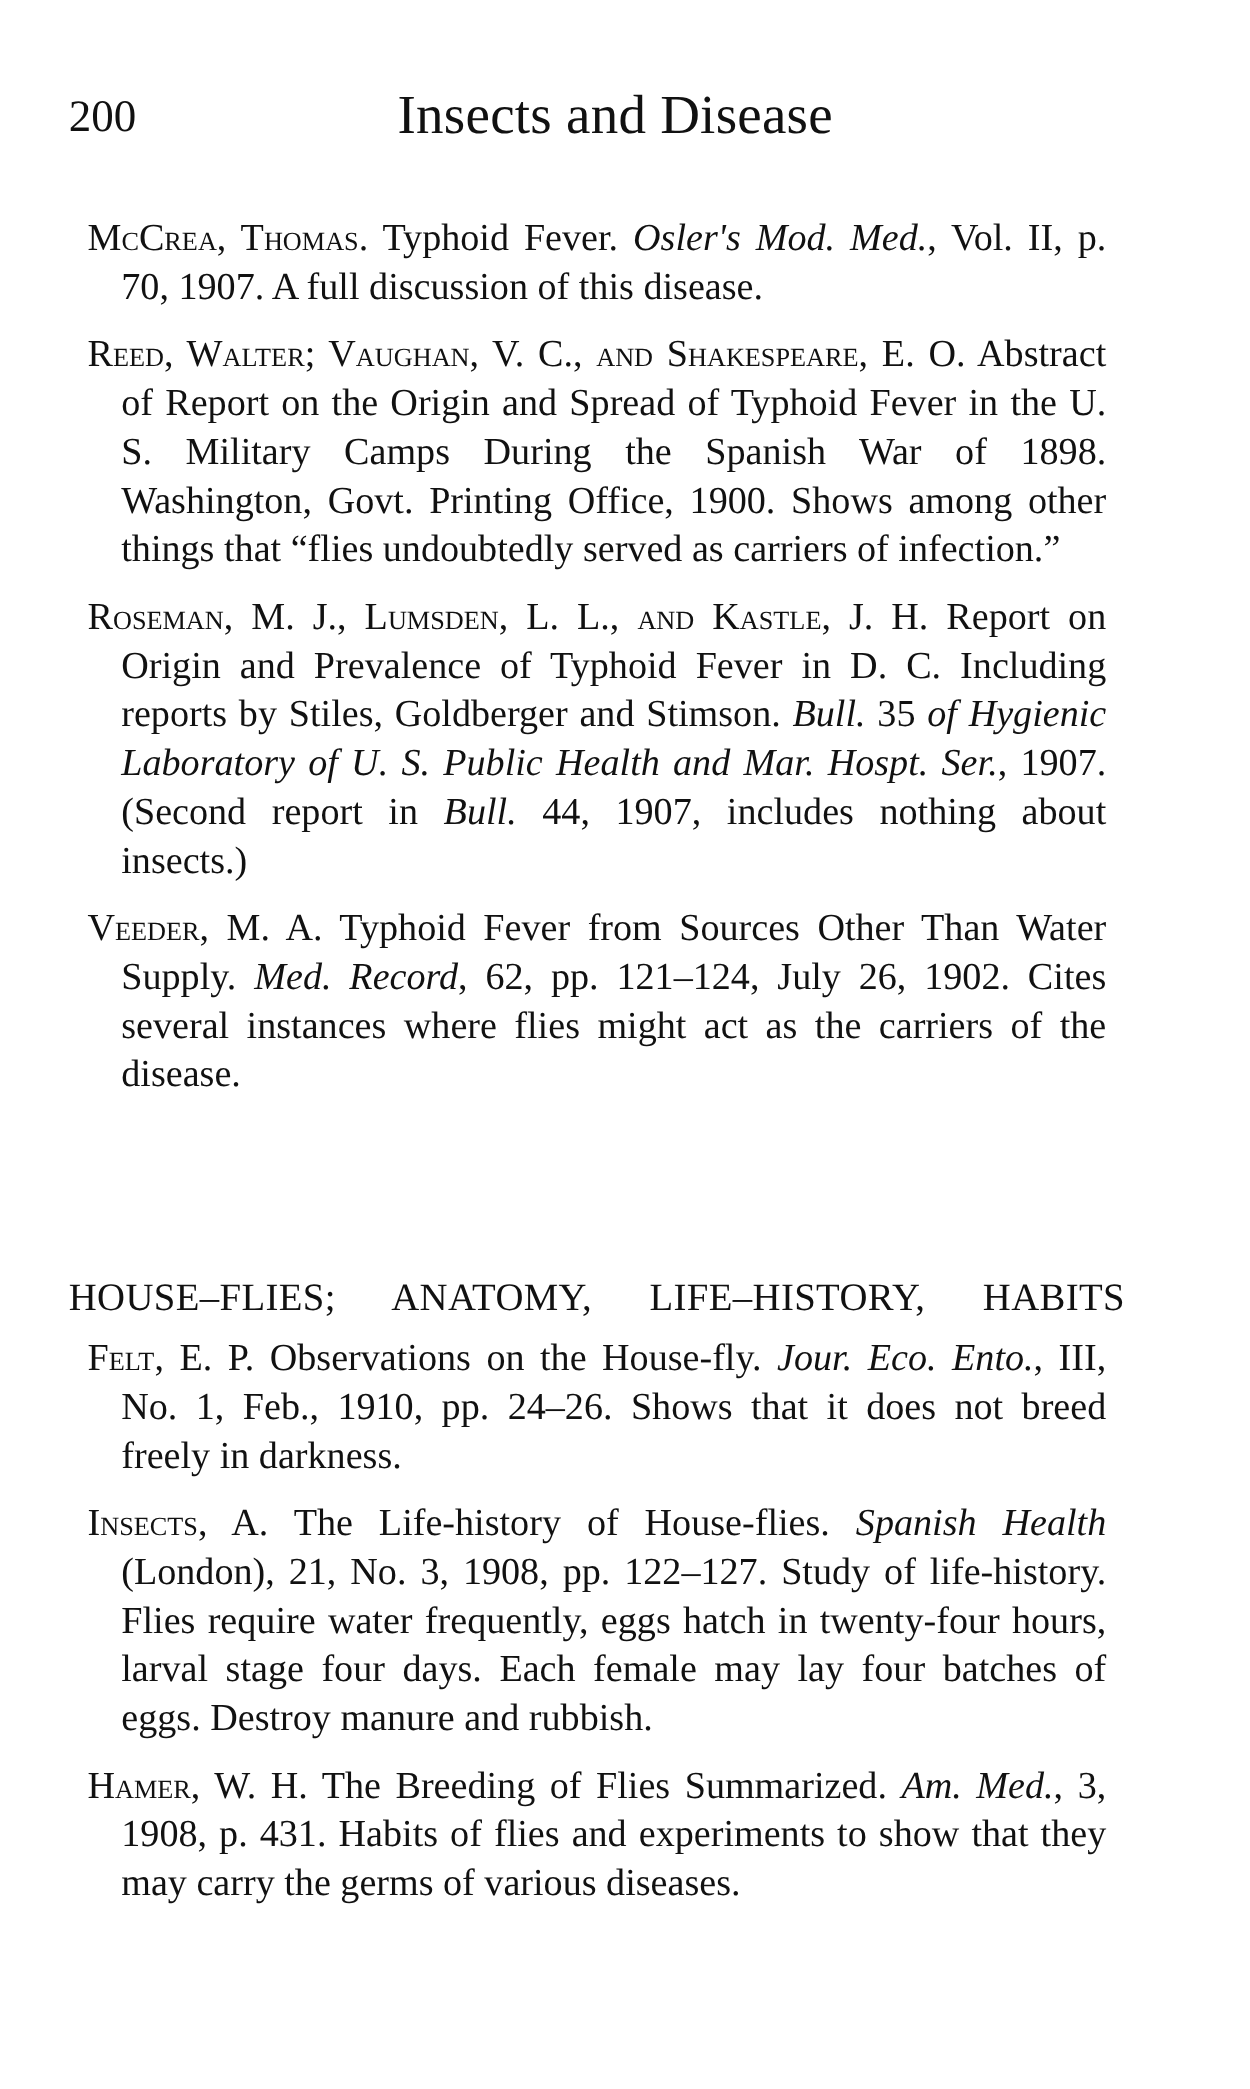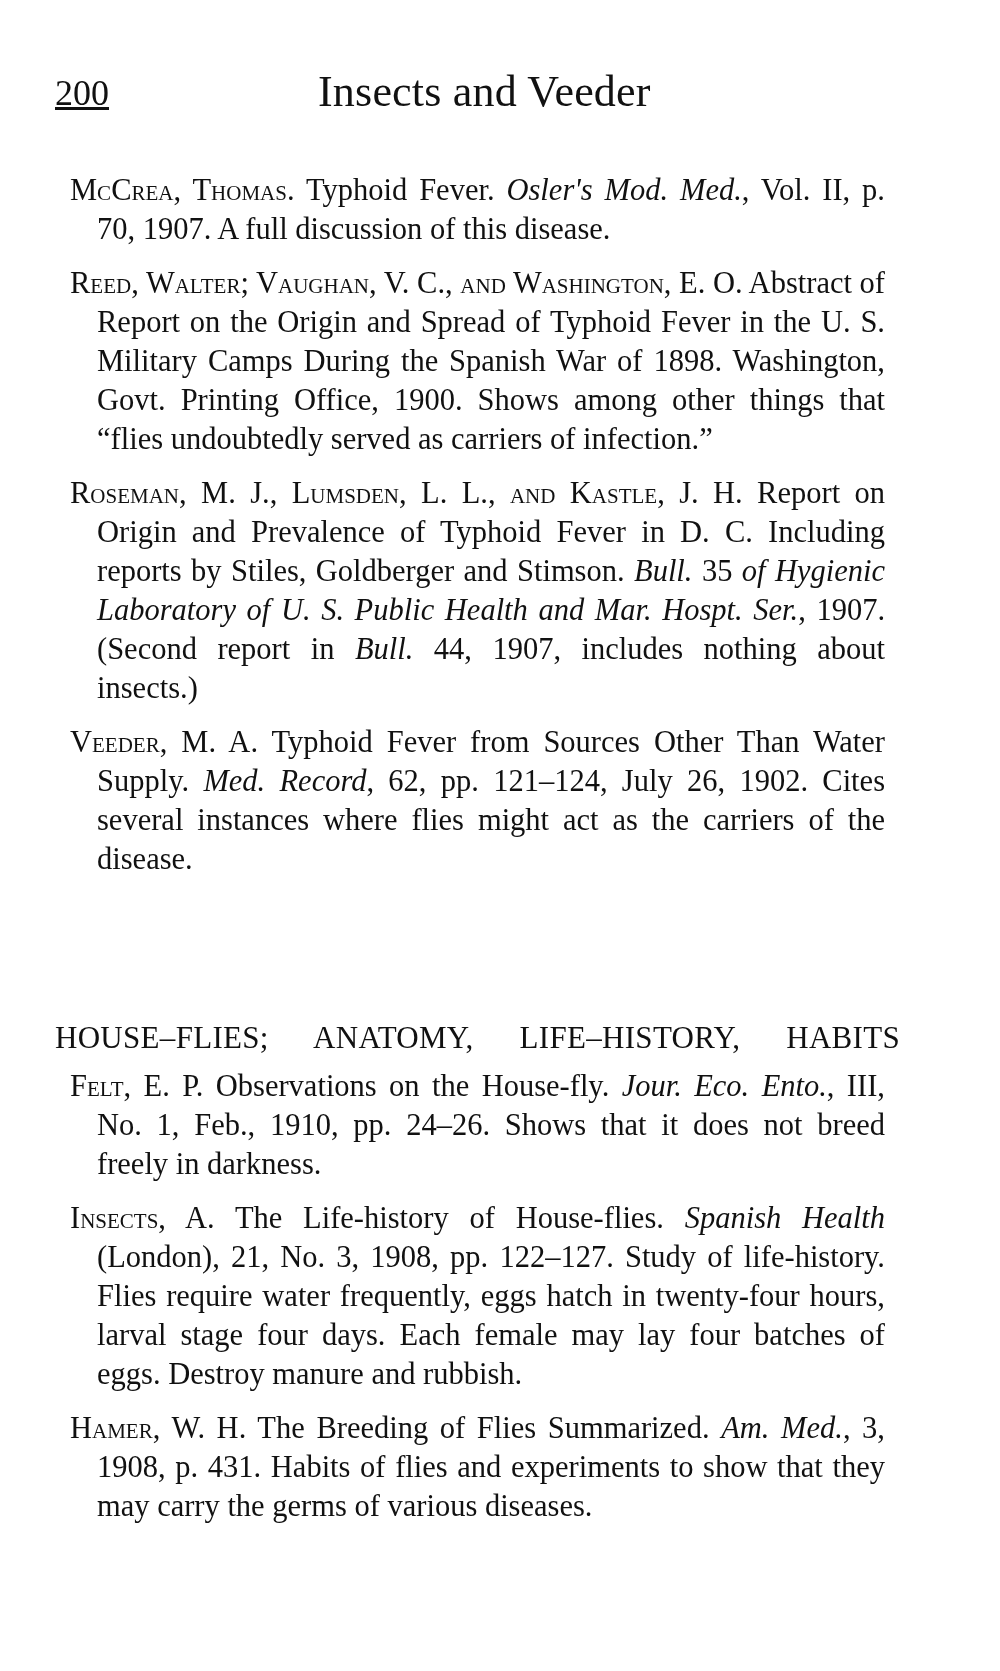--- a/index.html
+++ b/index.html
@@ -1,39 +1,39 @@
 <!DOCTYPE html>
 <html><head>
 <meta charset="utf-8">
 <style>
   html, body { margin: 0; padding: 0; background: #ffffff; }
   body { width: 1000px; height: 1671px; position: relative; overflow: hidden;
          font-family: "Liberation Serif", "DejaVu Serif", serif; color: #111; }
-  .page-number { position: absolute; left: 55px; top: 72px; font-size: 36px; text-decoration: underline; }
+  .page-number { position: absolute; left: 55px; top: 72px; font-size: 36px; }
   .running-title { position: absolute; left: 318px; top: 66px; font-size: 44px; letter-spacing: 0.2px; }
   .entries { position: absolute; left: 55px; width: 845px; }
   .entry { font-size: 30.5px; line-height: 39px; text-align: justify; padding-left: 27px; text-indent: -27px; margin: 15px; }
   .sc { font-variant: small-caps; }
   .it { font-style: italic; }
   .section-heading { position: absolute; left: 55px; width: 845px; top: 1020px; font-size: 31px;
                      text-align: justify; text-align-last: justify; letter-spacing: 0.3px; }
   #block1 { top: 156px; }
   #block2 { top: 1052px; }
   .entry + .entry { margin-top: 0px; }
 </style>
 </head>
 <body>
 
 <div>
   <div class="page-number">200</div>
-  <div class="running-title">Insects and Veeder</div>
+  <div class="running-title">Insects and Disease</div>
 
   <div class="entries" id="block1">
       <p class="entry"><span class="sc">McCrea, Thomas.</span><span> Typhoid Fever. </span><span class="it">Osler's Mod. Med.</span><span>, Vol. II, p. 70, 1907. A full discussion of this disease.</span></p>
-      <p class="entry"><span class="sc">Reed, Walter; Vaughan, V. C., and Washington, E. O.</span><span> Abstract of Report on the Origin and Spread of Typhoid Fever in the U. S. Military Camps During the Spanish War of 1898. Washington, Govt. Printing Office, 1900. Shows among other things that “flies undoubtedly served as carriers of infection.”</span></p>
+      <p class="entry"><span class="sc">Reed, Walter; Vaughan, V. C., and Shakespeare, E. O.</span><span> Abstract of Report on the Origin and Spread of Typhoid Fever in the U. S. Military Camps During the Spanish War of 1898. Washington, Govt. Printing Office, 1900. Shows among other things that “flies undoubtedly served as carriers of infection.”</span></p>
       <p class="entry"><span class="sc">Roseman, M. J., Lumsden, L. L., and Kastle, J. H.</span><span> Report on Origin and Prevalence of Typhoid Fever in D. C. Including reports by Stiles, Goldberger and Stimson. </span><span class="it">Bull.</span><span> 35 </span><span class="it">of Hygienic Laboratory of U. S. Public Health and Mar. Hospt. Ser.</span><span>, 1907. (Second report in </span><span class="it">Bull.</span><span> 44, 1907, includes nothing about insects.)</span></p>
       <p class="entry"><span class="sc">Veeder, M. A.</span><span> Typhoid Fever from Sources Other Than Water Supply. </span><span class="it">Med. Record</span><span>, 62, pp. 121–124, July 26, 1902. Cites several instances where flies might act as the carriers of the disease.</span></p>
     </div>
 
   <div class="section-heading">HOUSE–FLIES; ANATOMY, LIFE–HISTORY, HABITS</div>
 
   <div class="entries" id="block2">
       <p class="entry"><span class="sc">Felt, E. P.</span><span> Observations on the House-fly. </span><span class="it">Jour. Eco. Ento.</span><span>, III, No. 1, Feb., 1910, pp. 24–26. Shows that it does not breed freely in darkness.</span></p>
       <p class="entry"><span class="sc">Insects, A.</span><span> The Life-history of House-flies. </span><span class="it">Spanish Health</span><span> (London), 21, No. 3, 1908, pp. 122–127. Study of life-history. Flies require water frequently, eggs hatch in twenty-four hours, larval stage four days. Each female may lay four batches of eggs. Destroy manure and rubbish.</span></p>
       <p class="entry"><span class="sc">Hamer, W. H.</span><span> The Breeding of Flies Summarized. </span><span class="it">Am. Med.</span><span>, 3, 1908, p. 431. Habits of flies and experiments to show that they may carry the germs of various diseases.</span></p>

